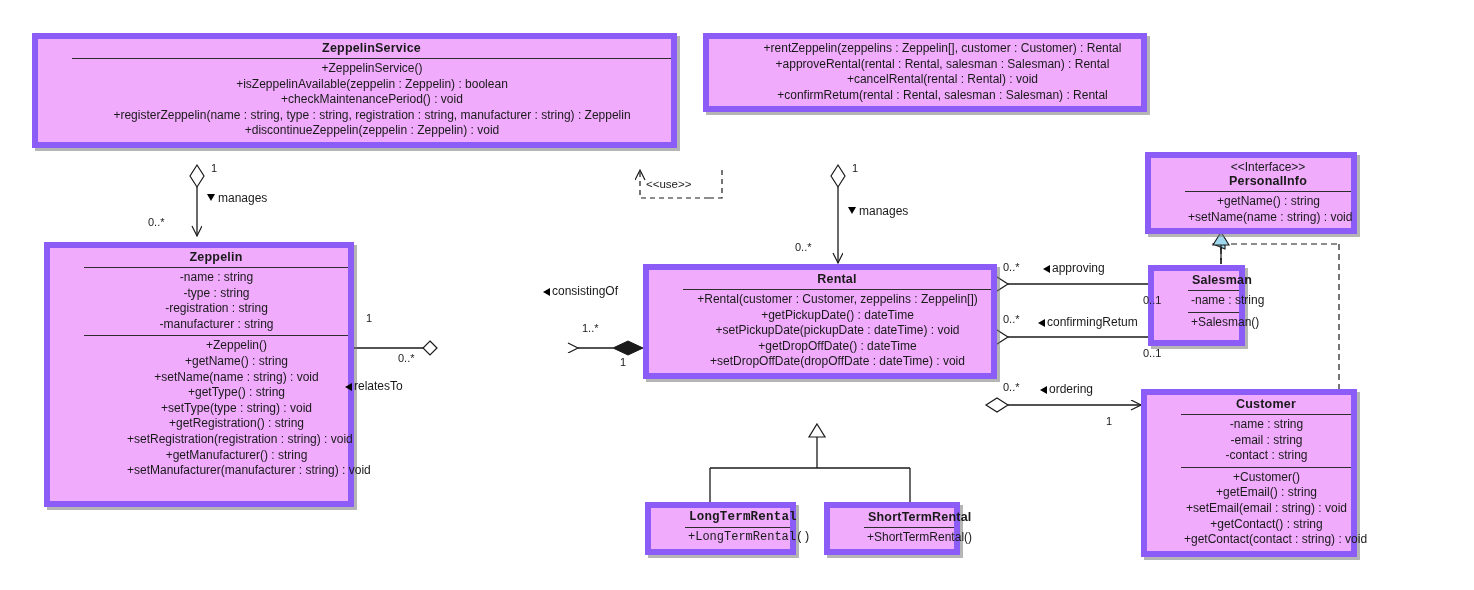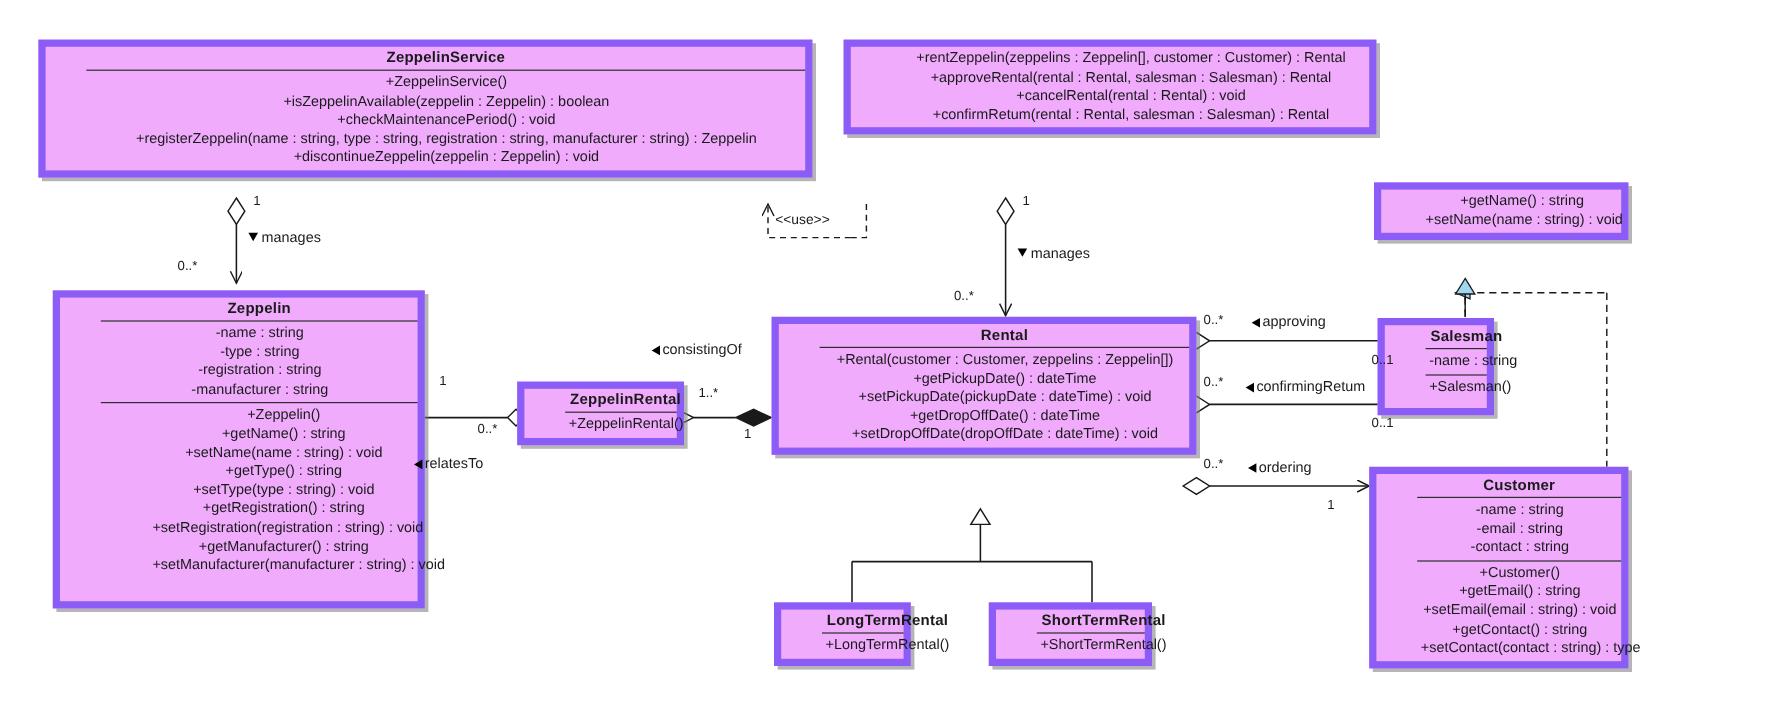--- a/index.html
+++ b/index.html
@@ -243,20 +243,24 @@
   <div class="uml-class" style="left:703px; top:33px; width:444px;">
     <div class="uml-compartment">
       <div class="uml-member">+rentZeppelin(zeppelins : Zeppelin[], customer : Customer) : Rental</div>
       <div class="uml-member">+approveRental(rental : Rental, salesman : Salesman) : Rental</div>
       <div class="uml-member">+cancelRental(rental : Rental) : void</div>
       <div class="uml-member">+confirmRetum(rental : Rental, salesman : Salesman) : Rental</div>
     </div>
   </div>
 
   <div class="uml-class" style="left:1145px; top:152px; width:212px;">
+    <div class="uml-name">
+      <span class="uml-stereotype">&lt;&lt;Interface&gt;&gt;</span>
+      <span>PersonalInfo</span>
+    </div>
     <div class="uml-compartment">
       <div class="uml-member">+getName() : string</div>
       <div class="uml-member">+setName(name : string) : void</div>
     </div>
   </div>
 
   <div class="uml-class" style="left:44px; top:242px; width:310px;">
     <div class="uml-name">Zeppelin</div>
     <div class="uml-compartment">
       <div class="uml-member">-name : string</div>
@@ -270,26 +274,20 @@
       <div class="uml-member">+setName(name : string) : void</div>
       <div class="uml-member">+getType() : string</div>
       <div class="uml-member">+setType(type : string) : void</div>
       <div class="uml-member">+getRegistration() : string</div>
       <div class="uml-member">+setRegistration(registration : string) : void</div>
       <div class="uml-member">+getManufacturer() : string</div>
       <div class="uml-member">+setManufacturer(manufacturer : string) : void</div>
     </div>
   </div>
 
-  <div class="uml-class" style="left:431px; top:318px; width:139px;">
-    <div class="uml-name">ZeppelinRental</div>
-    <div class="uml-compartment">
-      <div class="uml-member">+ZeppelinRental()</div>
-    </div>
-  </div>
 
   <div class="uml-class" style="left:643px; top:264px; width:354px;">
     <div class="uml-name">Rental</div>
     <div class="uml-compartment">
       <div class="uml-member">+Rental(customer : Customer, zeppelins : Zeppelin[])</div>
       <div class="uml-member">+getPickupDate() : dateTime</div>
       <div class="uml-member">+setPickupDate(pickupDate : dateTime) : void</div>
       <div class="uml-member">+getDropOffDate() : dateTime</div>
       <div class="uml-member">+setDropOffDate(dropOffDate : dateTime) : void</div>
     </div>
@@ -310,25 +308,25 @@
     <div class="uml-compartment">
       <div class="uml-member">-name : string</div>
       <div class="uml-member">-email : string</div>
       <div class="uml-member">-contact : string</div>
     </div>
     <div class="uml-compartment">
       <div class="uml-member">+Customer()</div>
       <div class="uml-member">+getEmail() : string</div>
       <div class="uml-member">+setEmail(email : string) : void</div>
       <div class="uml-member">+getContact() : string</div>
-      <div class="uml-member">+setContact(contact : string) : type</div>
-    </div>
-  </div>
-
-  <div class="uml-class" style="left:645px; top:502px; width:114px;">
+      <div class="uml-member">+getContact(contact : string) : void</div>
+    </div>
+  </div>
+
+  <div class="uml-class" style="left:645px; top:502px; width:151px;font-family:Liberation Mono, monospace;">
     <div class="uml-name">LongTermRental</div>
     <div class="uml-compartment">
       <div class="uml-member">+LongTermRental()</div>
     </div>
   </div>
 
   <div class="uml-class" style="left:824px; top:502px; width:136px;">
     <div class="uml-name">ShortTermRental</div>
     <div class="uml-compartment">
       <div class="uml-member">+ShortTermRental()</div>

